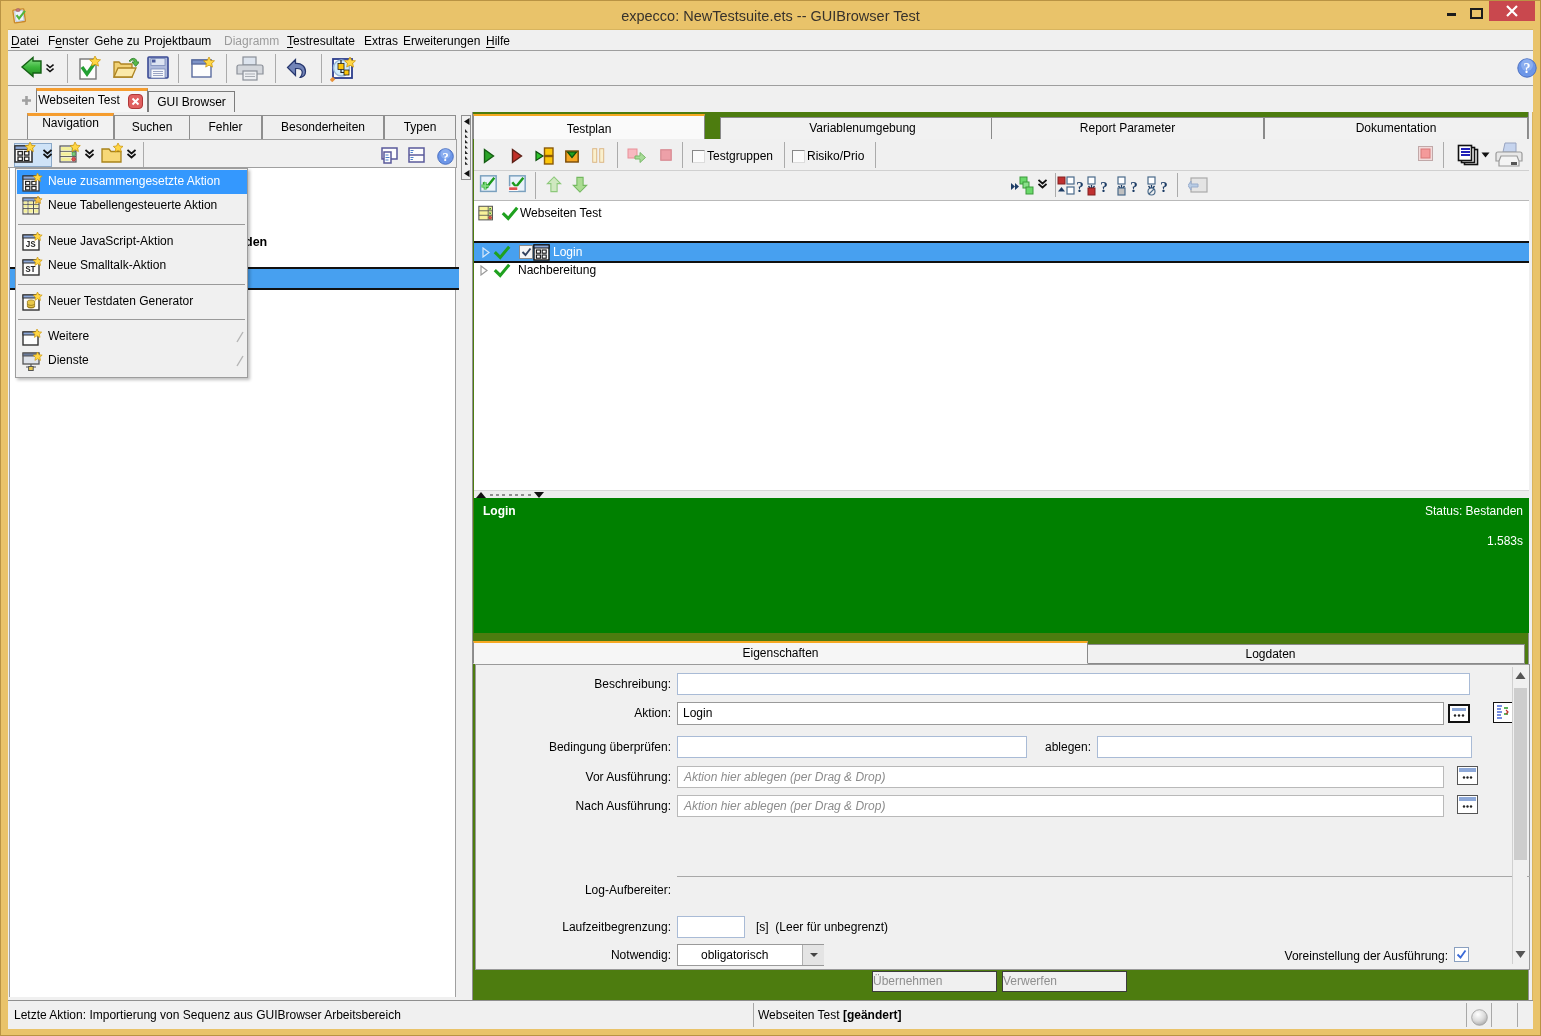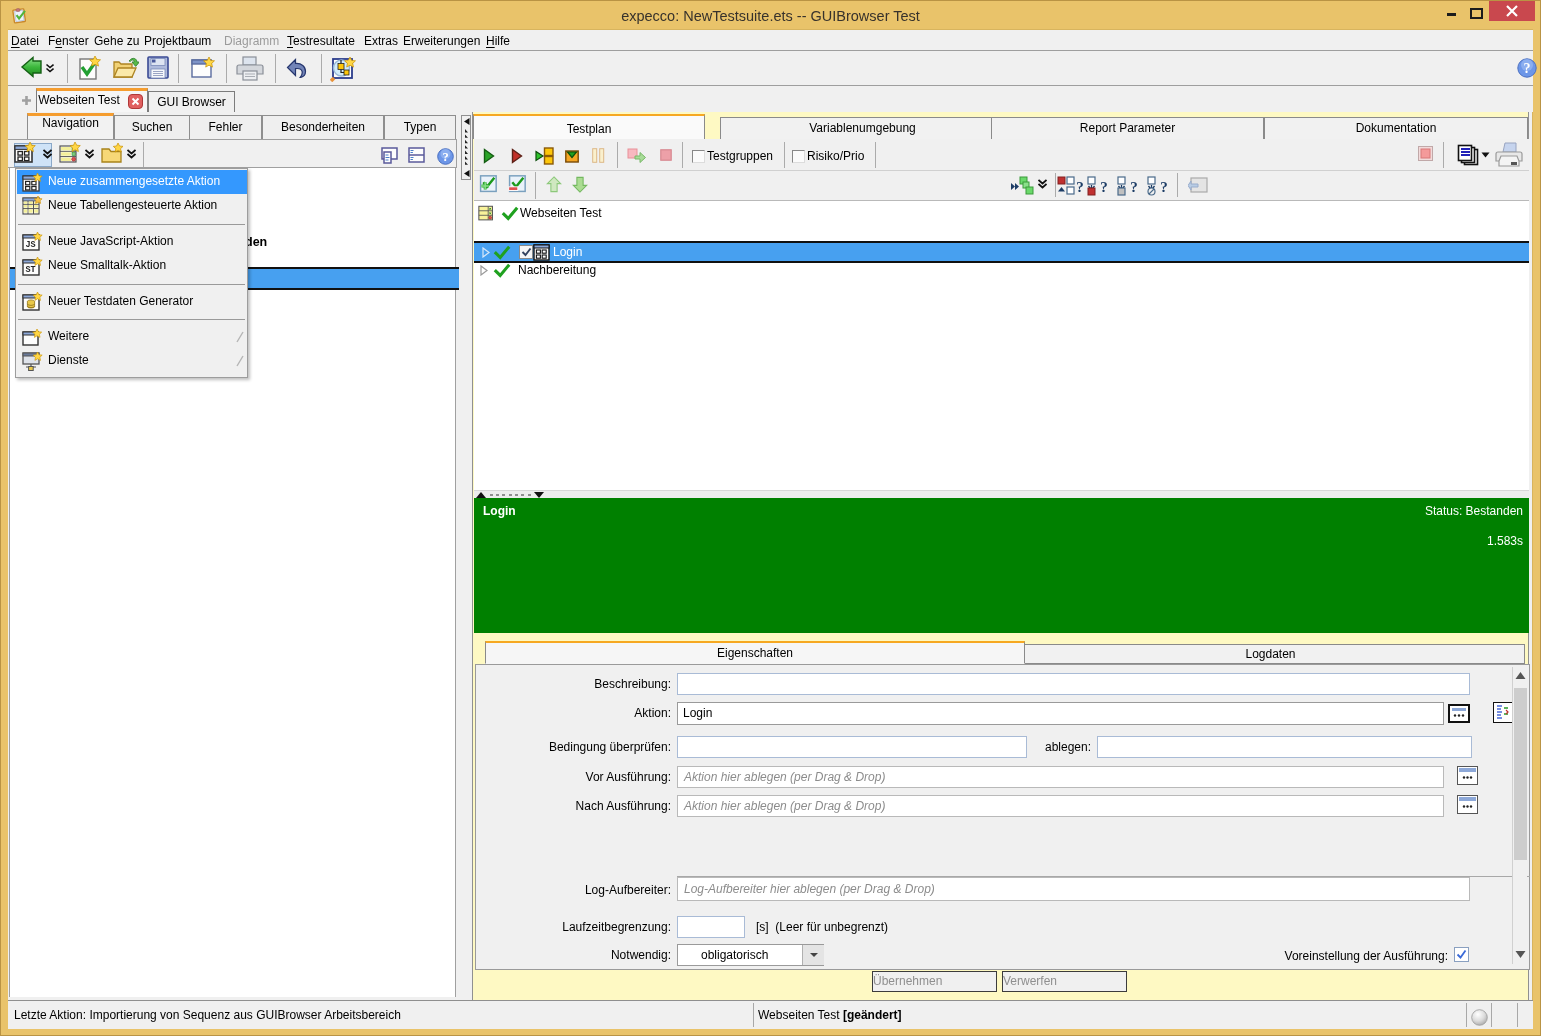--- a/index.html
+++ b/index.html
@@ -32,21 +32,21 @@
 #ltree { position:absolute; left:1px; top:56px; width:447px; height:829px; background:#fff; border-left:1px solid #a0a0a0; border-right:1px solid #a0a0a0; }
 
 #popup { position:absolute; left:15px; top:168px; width:233px; height:210px; background:#f0f0f0; border:1px solid #9d9d9d; box-shadow:2px 2px 3px rgba(0,0,0,0.25); z-index:10; }
 .pmi { position:absolute; left:1px; width:230px; height:24px; }
 .pmi .txt { position:absolute; left:31px; top:4px; }
 .pmi.sel { background:#3498fe; color:#fff; }
 .psep { position:absolute; left:2px; width:227px; height:1px; background:#9a9a9a; }
 
 #vsplit { position:absolute; left:460px; top:112px; width:12px; height:891px; background:#f0f0f0; }
 
-#rightpanel { position:absolute; left:472px; top:112px; width:1057px; height:891px; background:#fef9c3; border-left:1px solid #909090; border-right:1px solid #909090; border-bottom:1px solid #a8a8a8;padding-left:8px; }
+#rightpanel { position:absolute; left:472px; top:112px; width:1057px; height:891px; background:#4d7c0f; border-left:1px solid #909090; border-right:1px solid #909090; border-bottom:1px solid #a8a8a8;padding-left:8px; }
 .rtab { position:absolute; top:5px; height:22px; border:1px solid #8a8a8a; border-bottom:none; background:#f1f1f1; text-align:center; padding-top:3px; }
 .rtab.active { top:2px; height:25px; padding-top:6px; background:#fafafa; border-top:2px solid #f6a821; z-index:3; }
 .etab { position:absolute; height:23px; border:1px solid #8a8a8a; background:#f1f1f1; text-align:center; padding-top:3px; }
 .etab.active { background:#f6f6f6; border-top:2px solid #f6a821; border-bottom:1px solid #f6f6f6; z-index:3; }
 
 #rtb1 { position:absolute; left:1px; top:27px; width:1055px; height:32px; background:#f0f0f0; border-bottom:1px solid #d0d0d0; }
 #rtb2 { position:absolute; left:1px; top:59px; width:1055px; height:29px; background:#f0f0f0; }
 #rtree { position:absolute; left:1px; top:88px; width:1055px; height:290px; background:#fff; border-top:1px solid #b9b9b9; }
 .trow { position:absolute; left:0; width:1055px; height:19px; }
 .trow.sel { background:#47a0f0; color:#fff; border-top:2px solid #101010; border-bottom:2px solid #101010; height:22px; }
@@ -518,21 +518,21 @@
           <path d="M14 4 h3 M20 4 h3 M26 4 h3 M33 4 h3 M39 4 h3 M45 4 h3 M52 4 h3"></path>
         </g>
       <path d="M58 1 L68 1 L63 7 Z" fill="#111"></path>
     </svg>
   </div>
   <div id="greenp">
     <div class="abs" style="left:9px;top:6px;font-weight:bold">Login</div>
     <div class="abs" style="right:6px;top:6px">Status: Bestanden</div>
     <div class="abs" style="right:6px;top:36px">1.583s</div>
   </div>
-  <div class="etab active" style="left:12px;top:529px;width:540px">Eigenschaften</div>
+  <div class="etab active" style="left:0;top:529px;width:615px">Eigenschaften</div>
   <div class="etab" style="left:543px;top:532px;width:509px;height:20px;padding-top:2px">Logdaten</div>
   <div id="formbox">
     <div class="flabel" style="left:15px;top:12px;width:180px">Beschreibung:</div>
     <div class="finput" style="left:201px;top:8px;width:793px;height:22px"></div>
     <div class="flabel" style="left:15px;top:41px;width:180px">Aktion:</div>
     <div class="finput" style="left:201px;top:37px;width:767px;height:23px;border-color:#9a9a9a">
         <span style="position:absolute;left:5px;top:3px">Login</span>
       </div>
     <div class="abs" style="left:972px;top:39px;width:22px;height:19px;border:2px solid #111;background:#fff">
       <svg width="18" height="15">
@@ -575,23 +575,20 @@
       <svg width="19" height="17">
           <rect x="1" y="1" width="17" height="15" fill="#fff"></rect>
           <rect x="1" y="1" width="17" height="4" fill="#8da8d8"></rect>
           <circle cx="6" cy="10.5" r="1.2" fill="#222"></circle>
           <circle cx="9.5" cy="10.5" r="1.2" fill="#222"></circle>
           <circle cx="13" cy="10.5" r="1.2" fill="#222"></circle>
         </svg>
     </div>
     <div class="abs" style="left:201px;top:211px;width:853px;height:1px;background:#a8a8a8"></div>
     <div class="flabel" style="left:15px;top:218px;width:180px">Log-Aufbereiter:</div>
-    <div class="finput" style="left:201px;top:212px;width:793px;height:24px;border-color:#b9b9b9">
-        <span class="placeholder" style="position:absolute;left:6px;top:4px">Log-Aufbereiter hier ablegen (per Drag &amp; Drop)</span>
-      </div>
     <div class="flabel" style="left:15px;top:255px;width:180px">Laufzeitbegrenzung:</div>
     <div class="finput" style="left:201px;top:251px;width:68px;height:22px"></div>
     <div class="abs" style="left:280px;top:255px">[s]&nbsp; (Leer für unbegrenzt)</div>
     <div class="flabel" style="left:15px;top:283px;width:180px">Notwendig:</div>
     <div class="finput" style="left:201px;top:279px;width:147px;height:22px;border-color:#9a9a9a">
         <span style="position:absolute;left:23px;top:3px">obligatorisch</span>
       <div class="abs" style="left:124px;top:0px;width:22px;height:20px;background:#e4e4e4;border-left:1px solid #b0b0b0"><svg width="22" height="20">
             <path d="M7 8 l4 4 4 -4" fill="#444"></path>
           </svg></div>
     </div>

